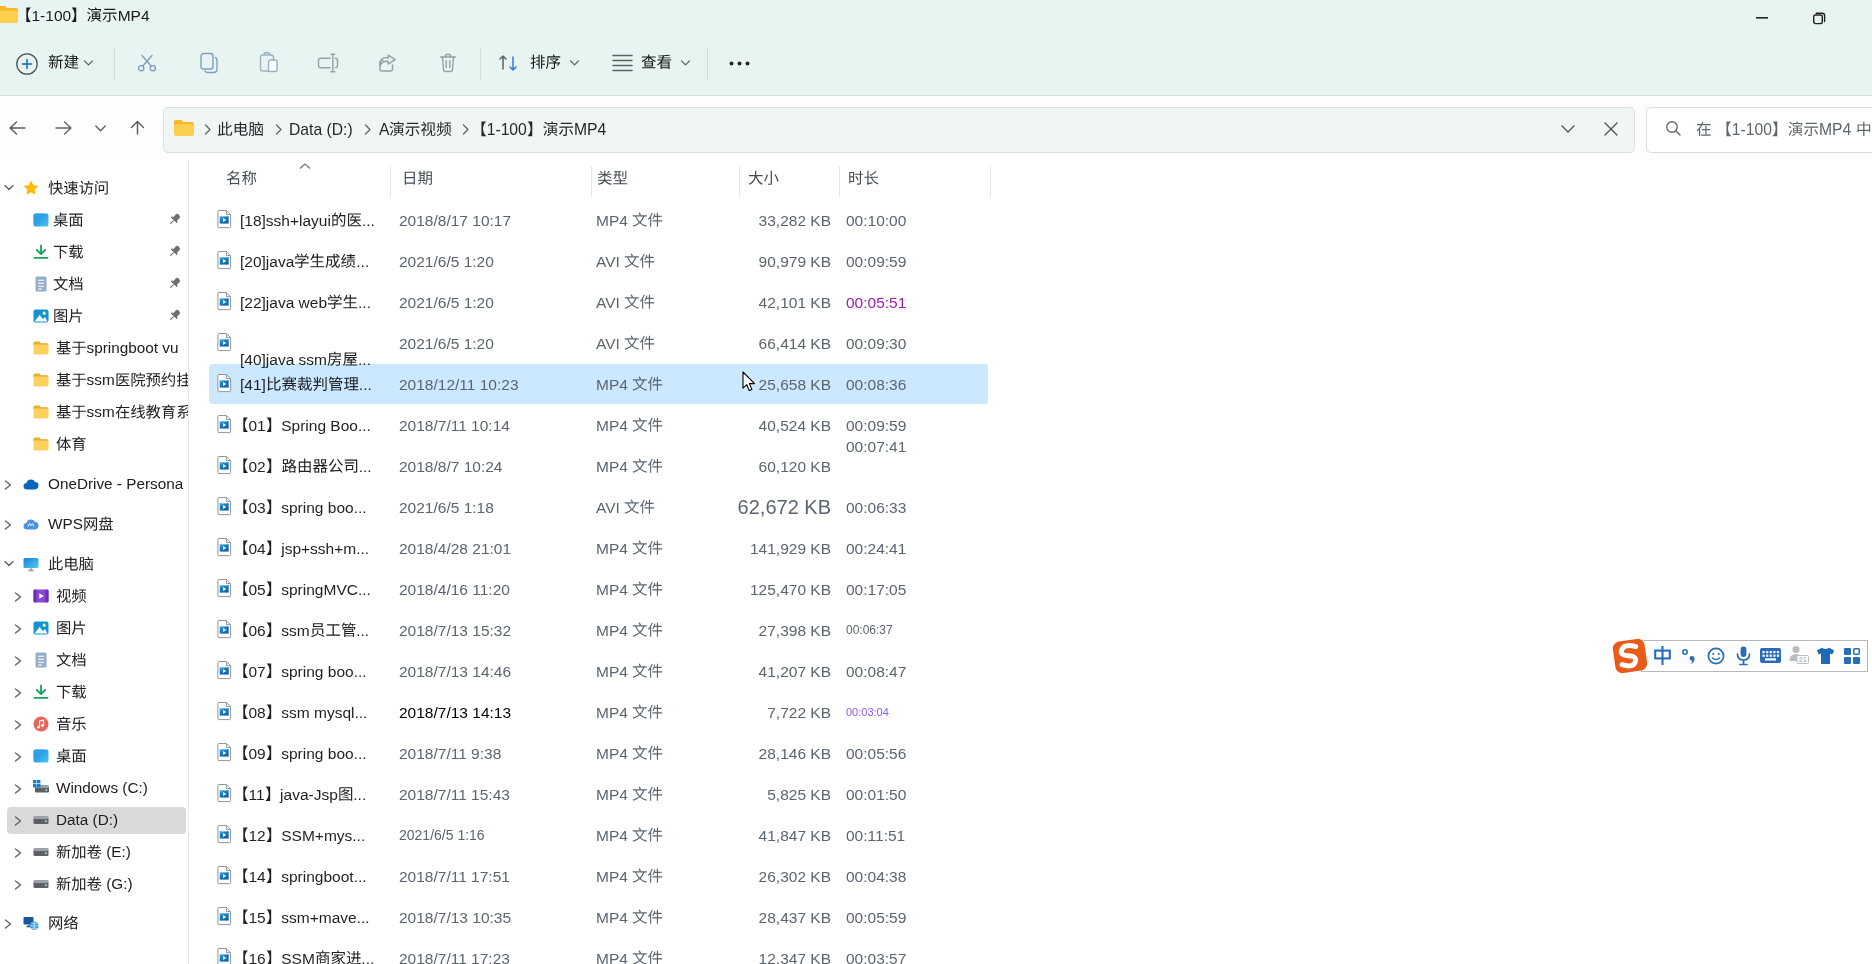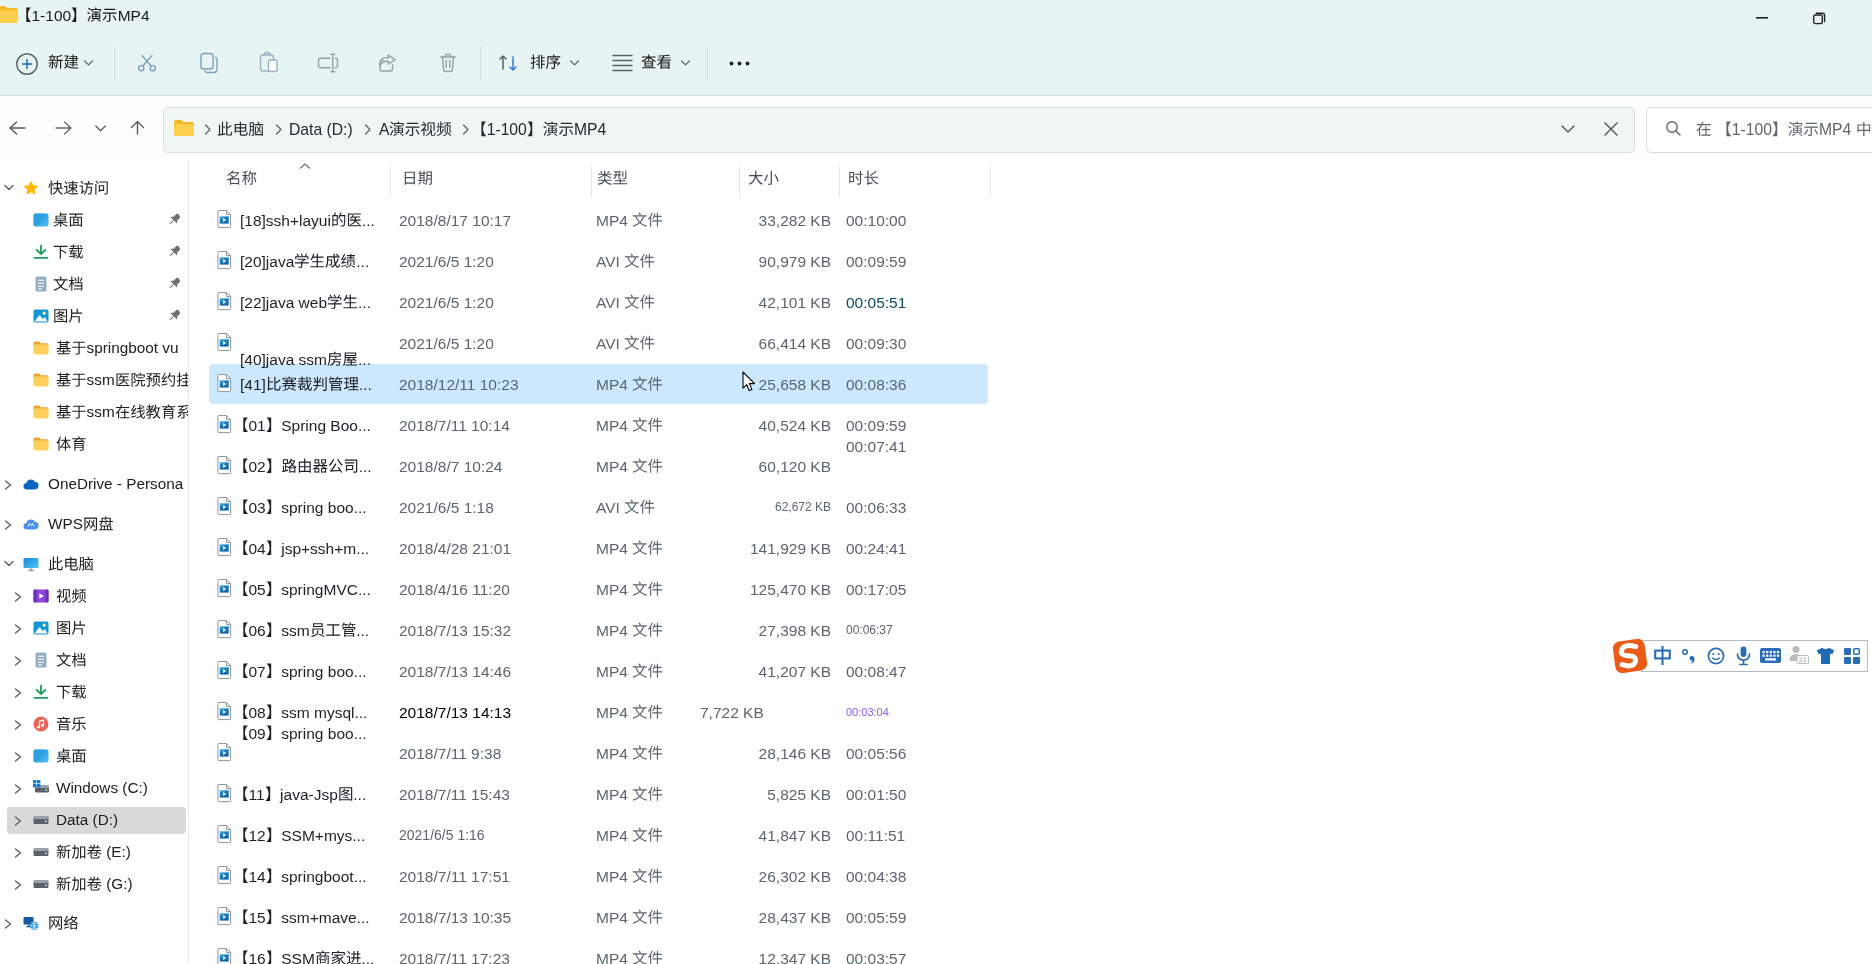--- a/index.html
+++ b/index.html
@@ -672,21 +672,21 @@
 <div style="position:absolute;left:240px;top:282px;height:41px;line-height:41px;font-size:15.5px;color:#1d2024;white-space:nowrap"><span>[22]java web</span><svg class="k" style="width:2.000em;" viewBox="0 0 2000 880">
       <use href="#c5B66"></use>
       <use href="#c751F" x="1000"></use>
     </svg><span>...</span></div>
 <div style="position:absolute;left:399px;top:282px;height:41px;line-height:41px;font-size:15.5px;color:#5b6570;white-space:nowrap">2021/6/5 1:20</div>
 <div style="position:absolute;left:596px;top:282px;height:41px;line-height:41px;font-size:15.5px;color:#5b6570;white-space:nowrap"><span>AVI </span><svg class="k" style="width:2.000em;" viewBox="0 0 2000 880">
       <use href="#c6587"></use>
       <use href="#c4EF6" x="1000"></use>
     </svg></div>
 <div style="position:absolute;left:700px;top:282px;width:131px;height:41px;line-height:41px;font-size:15.5px;color:#5b6570;text-align:right;white-space:nowrap">42,101 KB</div>
-<div style="position:absolute;left:846px;top:282px;height:41px;line-height:41px;font-size:15.5px;color:#0c4a6e;white-space:nowrap">00:05:51</div>
+<div style="position:absolute;left:846px;top:282px;height:41px;line-height:41px;font-size:15.5px;color:#a21caf;white-space:nowrap">00:05:51</div>
 <svg style="position:absolute;left:217px;top:333px;overflow:visible;" width="14.5" height="18" viewBox="0 0 14.5 18">
     <defs>
       <linearGradient id="fgr" x1="0" y1="0" x2="0.6" y2="1">
         <stop offset="0" stop-color="#3fa9dc"></stop>
         <stop offset="0.45" stop-color="#1b7dc0"></stop>
         <stop offset="1" stop-color="#1261a8"></stop>
       </linearGradient>
     </defs>
 <path d="M0.9 1.4 q0-0.9 0.9-0.9 h7.6 L13.6 4.6 v12.1 q0 0.9-0.9 0.9 H1.8 q-0.9 0-0.9-0.9 Z" fill="#fff" stroke="#8e979d" stroke-width="1"></path>
 <path d="M9.4 0.5 V4.6 h4.2" fill="none" stroke="#8e979d" stroke-width="1"></path>
@@ -808,21 +808,21 @@
 <div style="position:absolute;left:233px;top:487px;height:41px;line-height:41px;font-size:15.5px;color:#1d2024;white-space:nowrap"><svg class="k" style="width:1.000em;" viewBox="0 0 1000 880">
       <use href="#c3010"></use>
     </svg><span>03</span><svg class="k" style="width:1.000em;" viewBox="0 0 1000 880">
       <use href="#c3011"></use>
     </svg><span>spring boo...</span></div>
 <div style="position:absolute;left:399px;top:487px;height:41px;line-height:41px;font-size:15.5px;color:#5b6570;white-space:nowrap">2021/6/5 1:18</div>
 <div style="position:absolute;left:596px;top:487px;height:41px;line-height:41px;font-size:15.5px;color:#5b6570;white-space:nowrap"><span>AVI </span><svg class="k" style="width:2.000em;" viewBox="0 0 2000 880">
       <use href="#c6587"></use>
       <use href="#c4EF6" x="1000"></use>
     </svg></div>
-<div style="position:absolute;left:700px;top:487px;width:131px;height:41px;line-height:41px;font-size:12px;color:#5b6570;text-align:right;white-space:nowrap">62,672 KB</div>
+<div style="position:absolute;left:700px;top:487px;width:131px;height:41px;line-height:41px;font-size:20px;color:#5b6570;text-align:right;white-space:nowrap">62,672 KB</div>
 <div style="position:absolute;left:846px;top:487px;height:41px;line-height:41px;font-size:15.5px;color:#5b6570;white-space:nowrap">00:06:33</div>
 <svg style="position:absolute;left:217px;top:538px;overflow:visible;" width="14.5" height="18" viewBox="0 0 14.5 18">
     <defs>
       <linearGradient id="fgr" x1="0" y1="0" x2="0.6" y2="1">
         <stop offset="0" stop-color="#3fa9dc"></stop>
         <stop offset="0.45" stop-color="#1b7dc0"></stop>
         <stop offset="1" stop-color="#1261a8"></stop>
       </linearGradient>
     </defs>
 <path d="M0.9 1.4 q0-0.9 0.9-0.9 h7.6 L13.6 4.6 v12.1 q0 0.9-0.9 0.9 H1.8 q-0.9 0-0.9-0.9 Z" fill="#fff" stroke="#8e979d" stroke-width="1"></path>
@@ -942,37 +942,37 @@
 <div style="position:absolute;left:233px;top:692px;height:41px;line-height:41px;font-size:15.5px;color:#1d2024;white-space:nowrap"><svg class="k" style="width:1.000em;" viewBox="0 0 1000 880">
       <use href="#c3010"></use>
     </svg><span>08</span><svg class="k" style="width:1.000em;" viewBox="0 0 1000 880">
       <use href="#c3011"></use>
     </svg><span>ssm mysql...</span></div>
 <div style="position:absolute;left:399px;top:692px;height:41px;line-height:41px;font-size:15.5px;color:#000000;white-space:nowrap">2018/7/13 14:13</div>
 <div style="position:absolute;left:596px;top:692px;height:41px;line-height:41px;font-size:15.5px;color:#5b6570;white-space:nowrap"><span>MP4 </span><svg class="k" style="width:2.000em;" viewBox="0 0 2000 880">
       <use href="#c6587"></use>
       <use href="#c4EF6" x="1000"></use>
     </svg></div>
-<div style="position:absolute;left:700px;top:692px;width:131px;height:41px;line-height:41px;font-size:15.5px;color:#5b6570;text-align:left;white-space:nowrap">7,722 KB</div>
+<div style="position:absolute;left:700px;top:692px;width:131px;height:41px;line-height:41px;font-size:15.5px;color:#5b6570;text-align:right;white-space:nowrap">7,722 KB</div>
 <div style="position:absolute;left:846px;top:692px;height:41px;line-height:41px;font-size:11px;color:#8b5cf6;white-space:nowrap">00:03:04</div>
 <svg style="position:absolute;left:217px;top:743px;overflow:visible;" width="14.5" height="18" viewBox="0 0 14.5 18">
     <defs>
       <linearGradient id="fgr" x1="0" y1="0" x2="0.6" y2="1">
         <stop offset="0" stop-color="#3fa9dc"></stop>
         <stop offset="0.45" stop-color="#1b7dc0"></stop>
         <stop offset="1" stop-color="#1261a8"></stop>
       </linearGradient>
     </defs>
 <path d="M0.9 1.4 q0-0.9 0.9-0.9 h7.6 L13.6 4.6 v12.1 q0 0.9-0.9 0.9 H1.8 q-0.9 0-0.9-0.9 Z" fill="#fff" stroke="#8e979d" stroke-width="1"></path>
 <path d="M9.4 0.5 V4.6 h4.2" fill="none" stroke="#8e979d" stroke-width="1"></path>
 <rect x="2.7" y="6" width="9" height="7.6" fill="url(#fgr)"></rect>
 <path d="M2.7 7.6 l9-1.2 v-0.4 h-9 Z" fill="#7ecdec" opacity="0.85"></path>
 <path d="M6 8.1 l3.4 1.9 L6 11.9 Z" fill="#e8f5fc"></path>
   </svg>
-<div style="position:absolute;left:233px;top:713px;height:41px;line-height:41px;font-size:15.5px;color:#1d2024;white-space:nowrap"><svg class="k" style="width:1.000em;" viewBox="0 0 1000 880">
+<div style="position:absolute;left:233px;top:733px;height:41px;line-height:41px;font-size:15.5px;color:#1d2024;white-space:nowrap"><svg class="k" style="width:1.000em;" viewBox="0 0 1000 880">
       <use href="#c3010"></use>
     </svg><span>09</span><svg class="k" style="width:1.000em;" viewBox="0 0 1000 880">
       <use href="#c3011"></use>
     </svg><span>spring boo...</span></div>
 <div style="position:absolute;left:399px;top:733px;height:41px;line-height:41px;font-size:15.5px;color:#5b6570;white-space:nowrap">2018/7/11 9:38</div>
 <div style="position:absolute;left:596px;top:733px;height:41px;line-height:41px;font-size:15.5px;color:#5b6570;white-space:nowrap"><span>MP4 </span><svg class="k" style="width:2.000em;" viewBox="0 0 2000 880">
       <use href="#c6587"></use>
       <use href="#c4EF6" x="1000"></use>
     </svg></div>
 <div style="position:absolute;left:700px;top:733px;width:131px;height:41px;line-height:41px;font-size:15.5px;color:#5b6570;text-align:right;white-space:nowrap">28,146 KB</div>

